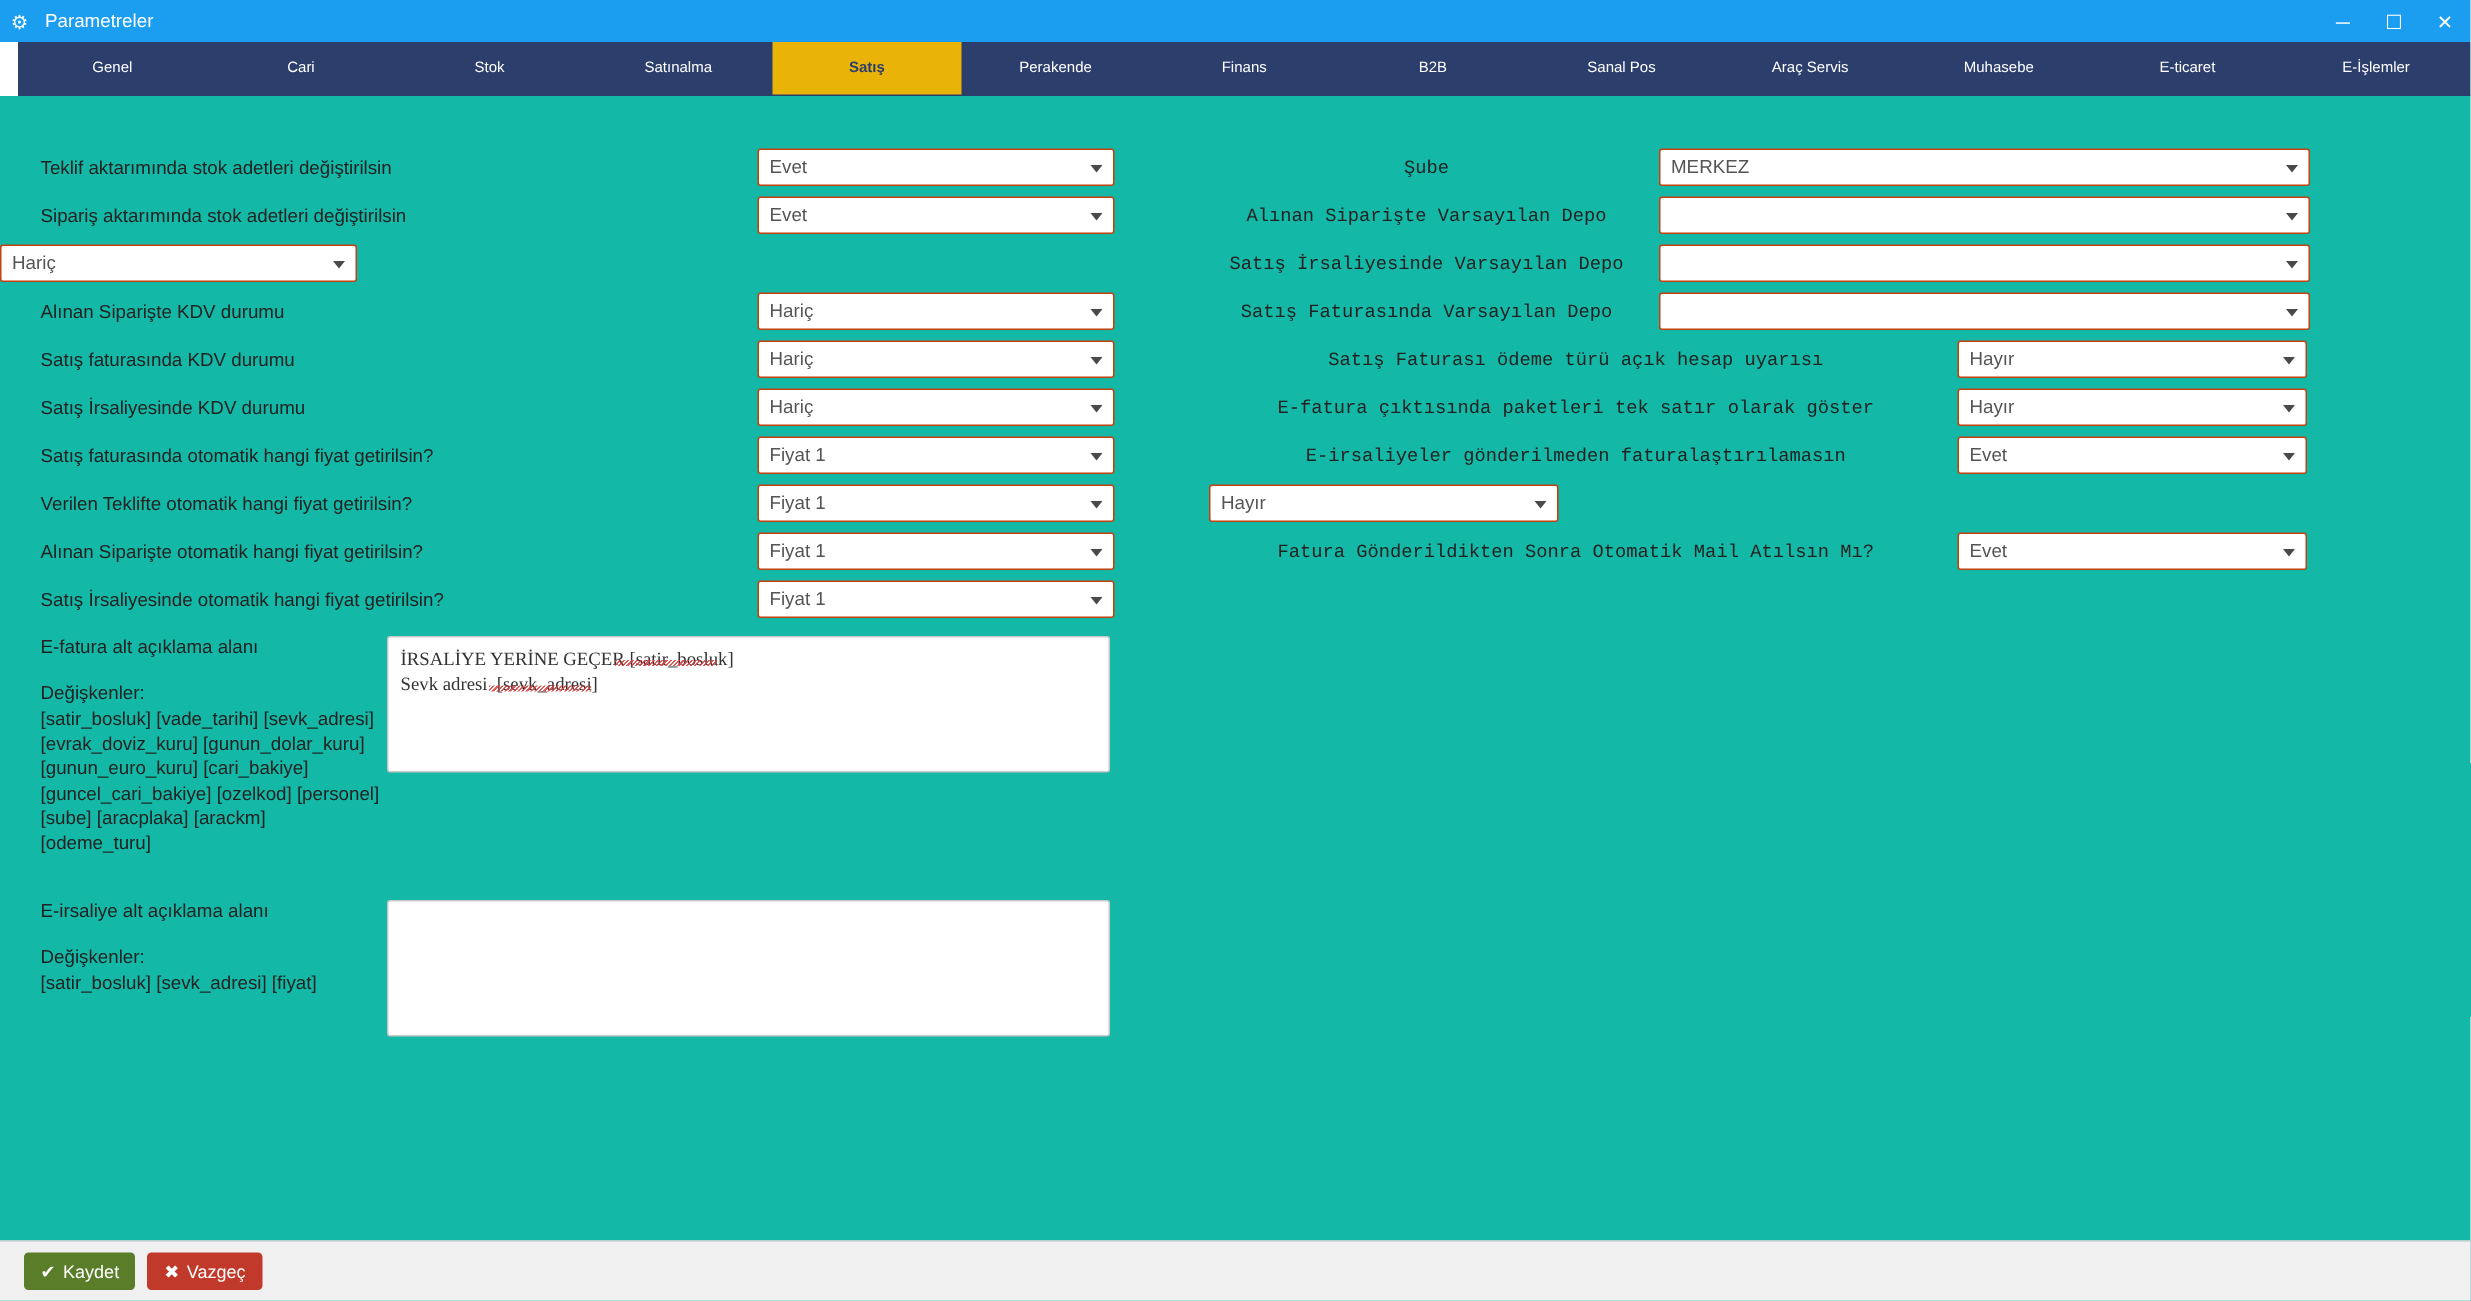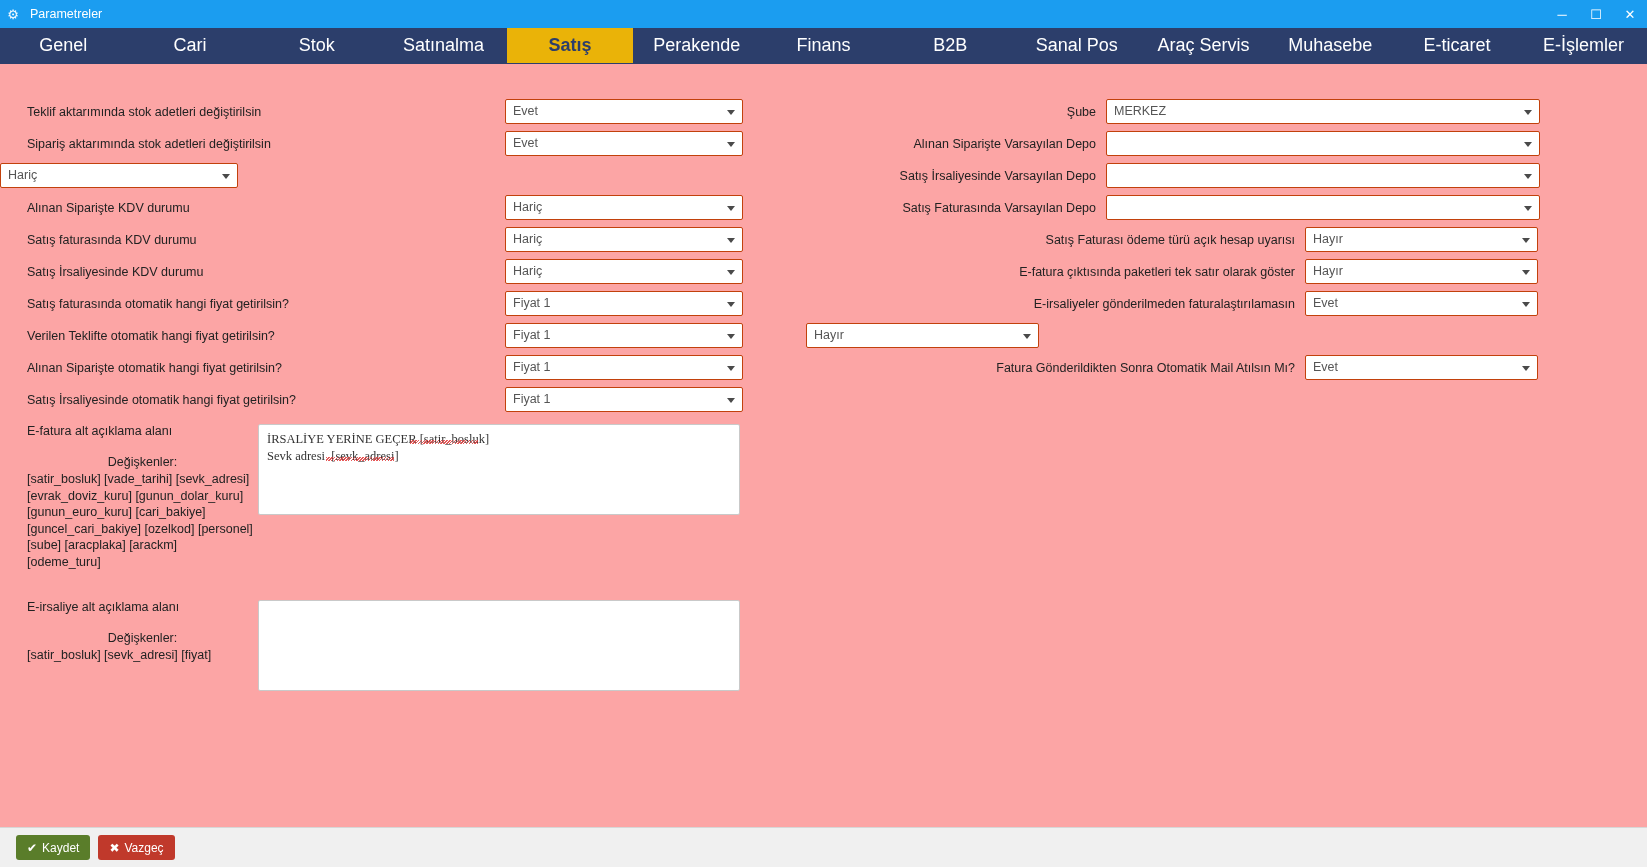--- a/index.html
+++ b/index.html
@@ -41,58 +41,59 @@
     font-size: 13px; color: #ffffff;
   }
 
   
   .tabstrip {
     height: 36px;
     background: #2c3e6b;
     display: flex;
     align-items: stretch;
     color: #ffffff;
-    font-size: 18px;
+    font-size: 10px;
     border-bottom: 1px solid #2c3e6b;
+    margin-left: 12px;
   }
   .tab {
     flex: 1 1 0;
     display: flex; align-items: center; justify-content: center;
     cursor: default;
     white-space: nowrap;
     padding: 0 4px;
   }
   .tab.active {
     background: #eab308;
     color: #2c3e6b;
     font-weight: bold;
   }
 
   
   .content {
     position: relative;
     height: 803px;
-    background: #fca5a5;
+    background: #14b8a6;
   }
 
   .col-left  { position: absolute; left: 0;   top: 0; width: 806px; }
   .col-right { position: absolute; left: 806px; top: 0; width: 841px; }
 
   .row {
     display: flex;
     align-items: center;
     height: 31px;
     margin-bottom: 1px;
   }
   .lbl {
     font-size: 12.5px;
     color: #222222;
     padding-right: 10px;
   }
-  .lbl.r { text-align: right; }
+  .lbl.r { text-align: center; font-family: Liberation Mono, monospace; }
 
   
   .col-left .row .lbl   { width: 505px; padding-left: 27px; }
   .col-left .row .ctrl  { width: 238px; }
 
   
   .col-right .row .lbl  { width: 300px; }
   .col-right .row .ctrl { width: 434px; }
   .col-right .row.wide .lbl  { width: 499px; }
   .col-right .row.wide .ctrl { width: 233px; }
@@ -124,21 +125,21 @@
   .fakeselect .val { display: block; overflow: hidden; white-space: nowrap; }
 
   
   .ta-block { display: flex; }
   .ta-label-col {
     width: 258px;
     padding-left: 27px;
     font-size: 12.5px;
     color: #222222;
   }
-  .ta-label-col .vars-title { margin-top: 17px; font-weight: normal; text-align: center; }
+  .ta-label-col .vars-title { margin-top: 17px; font-weight: normal; }
   .ta-label-col .vars {
     margin-top: 2px;
     line-height: 16.5px;
     font-size: 12.5px;
     color: #222222;
   }
   textarea {
     width: 482px;
     height: 91px;
     font-family: Liberation Serif, serif;

